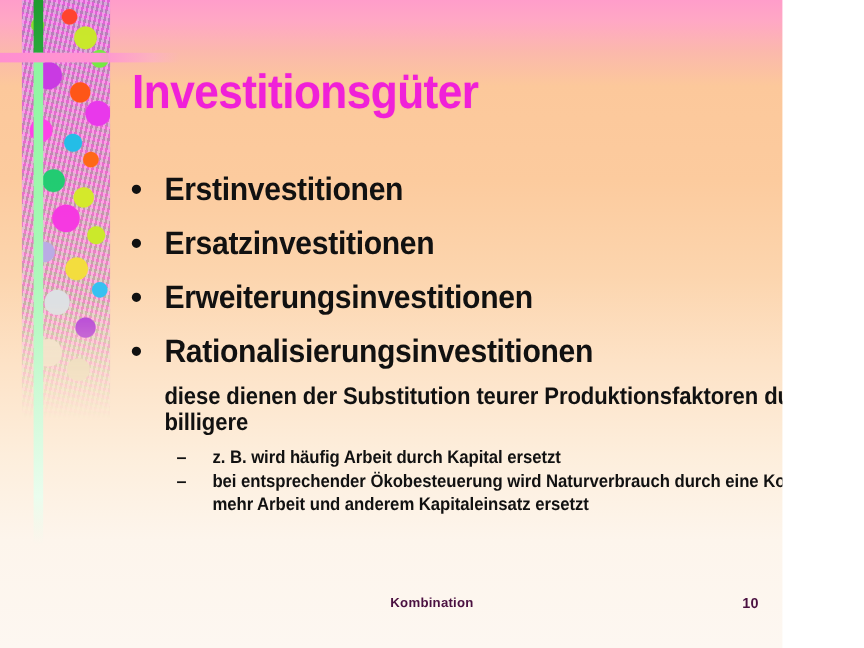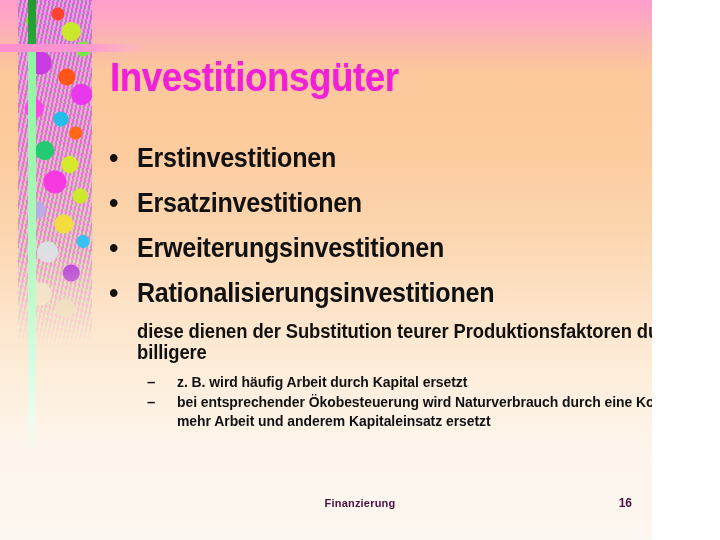--- a/index.html
+++ b/index.html
@@ -246,16 +246,16 @@
         <span class="txt">z. B. wird häufig Arbeit durch Kapital ersetzt</span>
       </div>
       <div class="lvl3">
         <span class="dash">–</span>
         <span class="txt">bei entsprechender Ökobesteuerung wird Naturverbrauch durch eine Kombination von mehr Arbeit und anderem Kapitaleinsatz ersetzt</span>
       </div>
     </div>
 
   </div>
 
-  <div class="footer-center">Finanzierung</div>
-  <div class="footer-page">16</div>
+  <div class="footer-center">Kombination</div>
+  <div class="footer-page">10</div>
 
 </div>
 
 </body></html>

